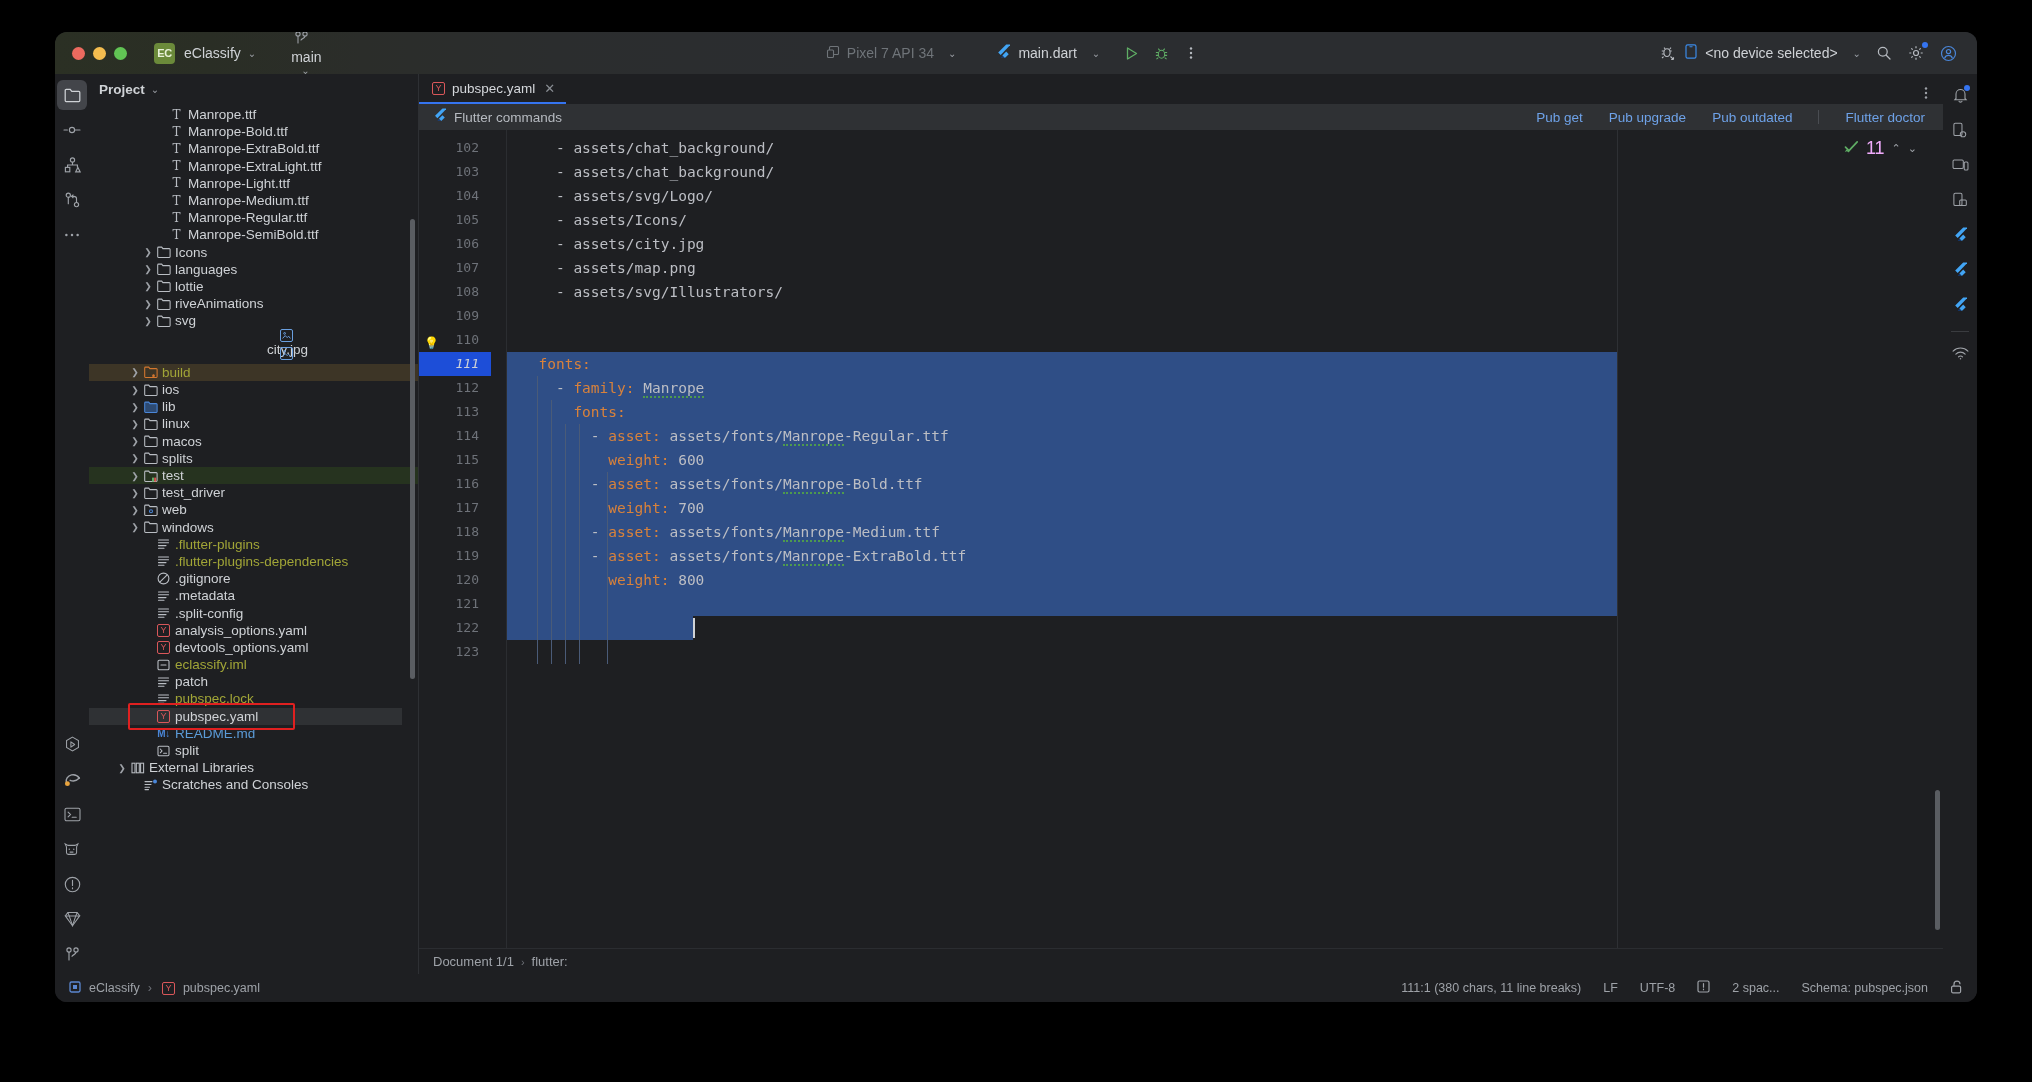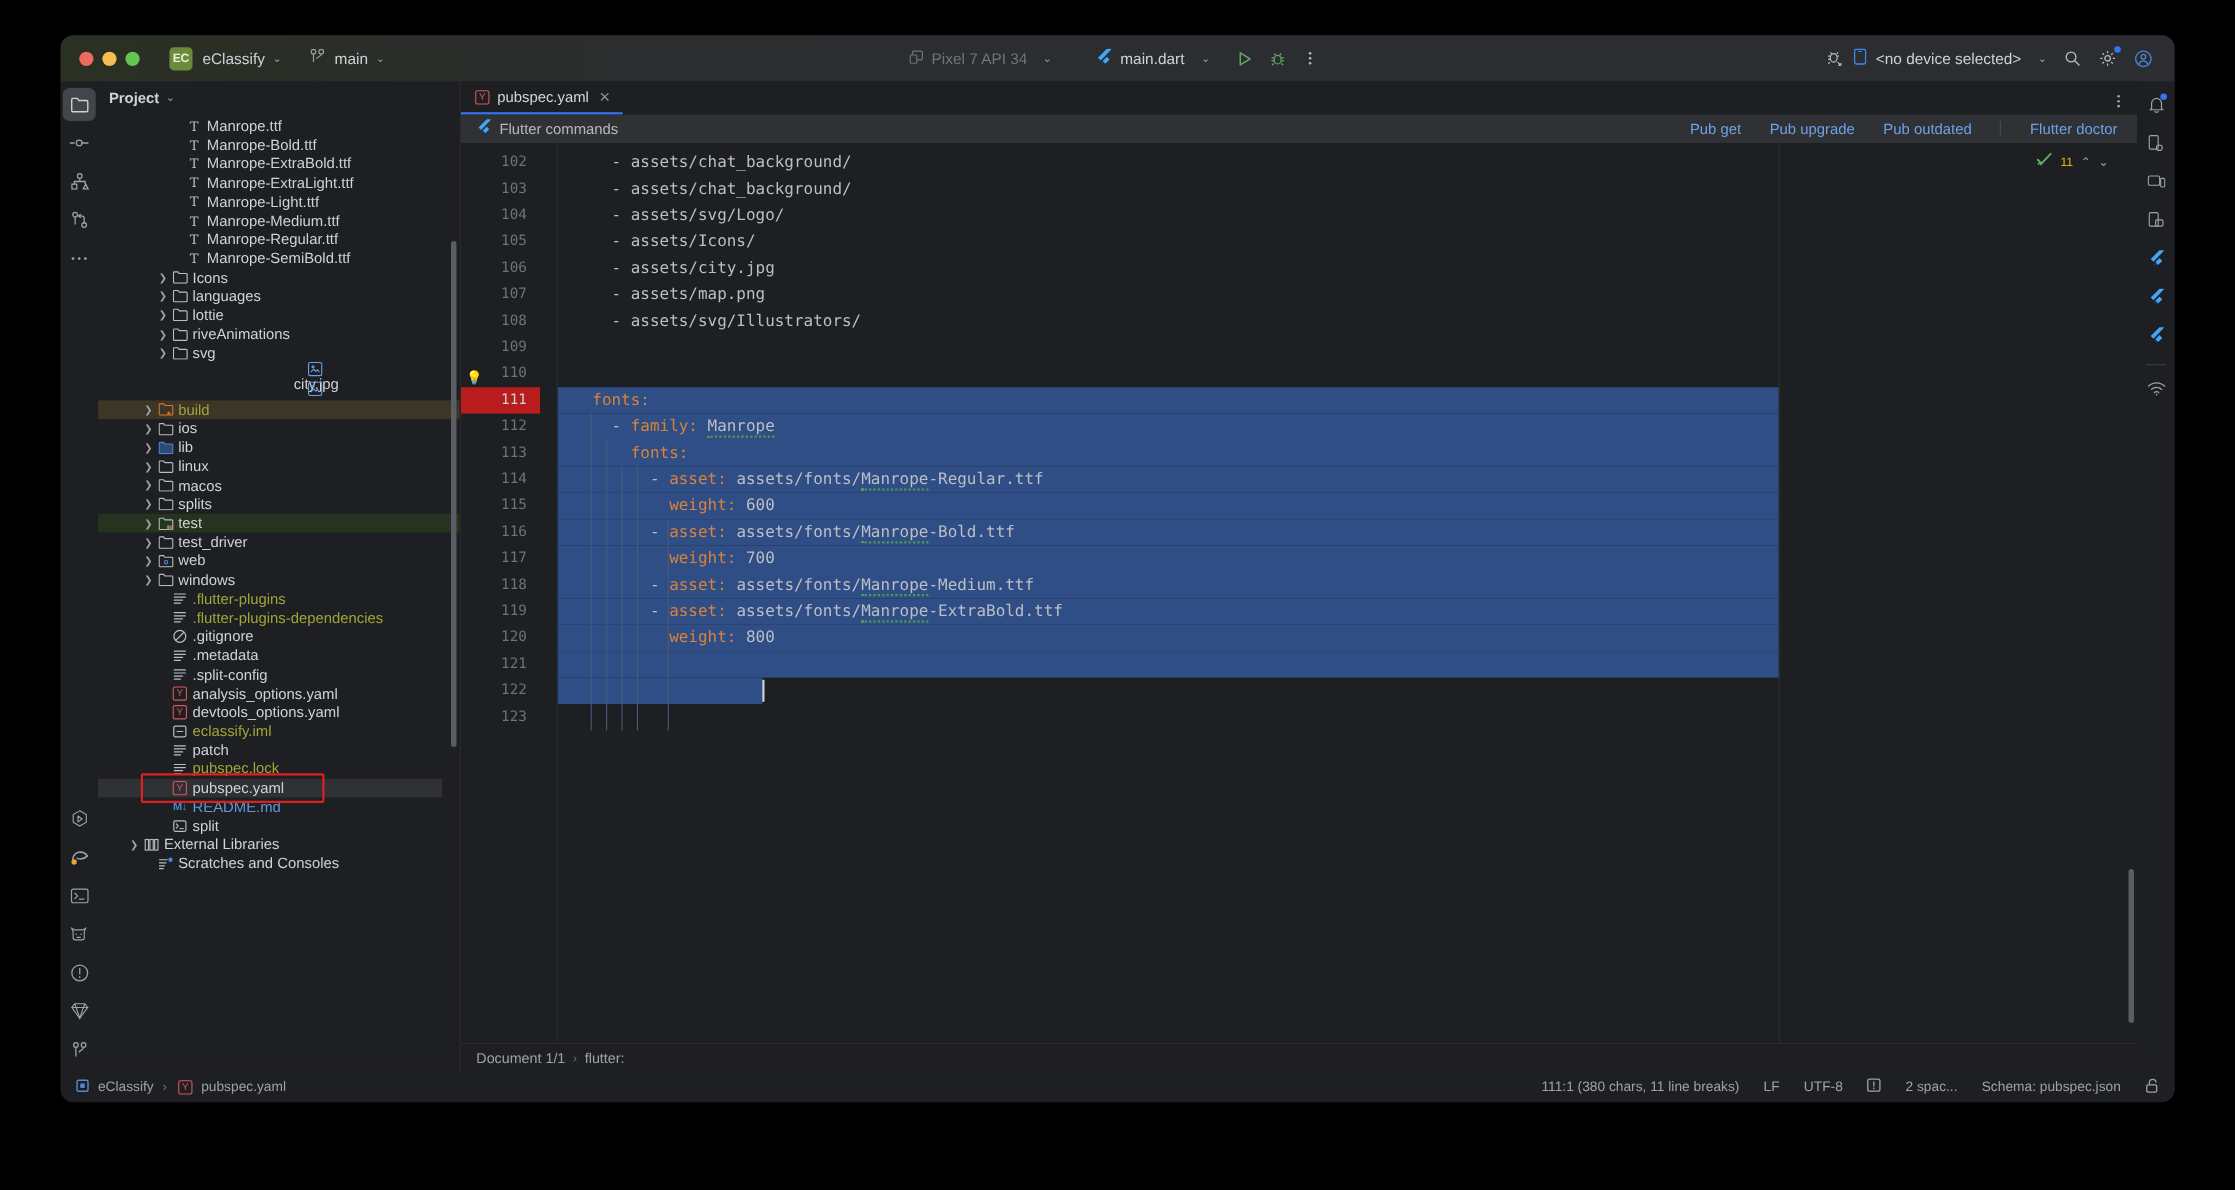--- a/index.html
+++ b/index.html
@@ -38,21 +38,21 @@
   .proj-badge {
     width: 21px; height: 21px; border-radius: 4px;
     background: #6b8a3a;
     color: #e8f2d8; font-size: 11px; font-weight: bold;
     display: flex; align-items: center; justify-content: center;
     margin-left: 27px;
     letter-spacing: -0.3px;
   }
   .tb-label { color: #cfd2d6; font-size: 14px; margin-left: 9px; }
   .chev { color: #9b9fa5; font-size: 10px; margin-left: 7px; }
-  .vcs-wrap { display: flex; align-items: center; margin-left: 26px; }
+  .vcs-wrap { display: flex; align-items: center; margin-left: 26px; flex-direction: column; }
 
   .tb-center {
     position: absolute;
     left: 0; right: 0;
     display: flex; align-items: center; justify-content: center;
     gap: 0px;
     pointer-events: none;
   }
   .tb-center > * { pointer-events: auto; }
   .device-sel { display:flex; align-items:center; color:#6f7479; font-size:14px; gap:7px;}
@@ -142,21 +142,21 @@
   .notif-right a { color:#6ea2e8; font-size:13.5px; text-decoration:none; }
   .vdiv { width:1px; height:14px; background:#4a4d52; }
 
   .code-area { flex:1; display:flex; position:relative; min-height:0; background:#1e1f22; overflow:hidden;}
   .gutter {
     width: 72px; flex:none; background:#1e1f22; position:relative;
     font-family:"DejaVu Sans Mono", monospace; font-size:13px; color:#6e7279;
     text-align:right; padding-top:6px;
   }
   .gline { height:24px; line-height:24px; padding-right:12px; position:relative;}
-  .gline.cur { color:#cfd2d6; background:#b91c1c; }
+  .gline.cur { color:#cfd2d6; background:#1d4ed8;font-style:italic; }
   .bulb { position:absolute; left:5px; top:3px; font-size:13px; }
 
   .codefold {
     width: 16px; flex:none; background:#1e1f22; border-right:1px solid #2b2d31;
   }
   .code {
     flex:1; position:relative; padding-top:6px; overflow:hidden;
     font-family:"DejaVu Sans Mono", monospace; font-size:14.5px;
   }
   .cline { height:24px; line-height:24px; white-space:pre; position:relative; padding-left:14px;}
@@ -881,21 +881,21 @@
             <div class="right-margin" style="left: 1110px;"></div>
           </div>
 
         <div style="position:absolute; right:26px; top:8px; display:flex; align-items:center; gap:7px; z-index:20;">
           <span>
             <svg width="15" height="14" viewBox="0 0 15 14" fill="none">
                 <path d="M1.5 7.2L5 10.6 13.2 1.8" stroke="#5fad65" stroke-width="1.7" stroke-linecap="round" stroke-linejoin="round"></path>
                 <path d="M1.5 11.6l1.4-1.4 1.4 1.4 1.4-1.4" stroke="#5fad65" stroke-width="1.2" fill="none"></path>
               </svg>
           </span>
-          <span style="color:#eab308; font-size:11px;">11</span>
+          <span style="color:#f0abfc; font-size:18px;">11</span>
           <span style="color:#9ea2a8; font-size:11px;">⌃</span>
           <span style="color:#9ea2a8; font-size:11px;">⌄</span>
         </div>
 
         <div class="editor-scroll-v" style="top:660px; height:140px;"></div>
       </div>
 
       <div class="bread">
         <span>Document 1/1</span>
         <span style="color:#6e7279; font-size:11px;">›</span>

